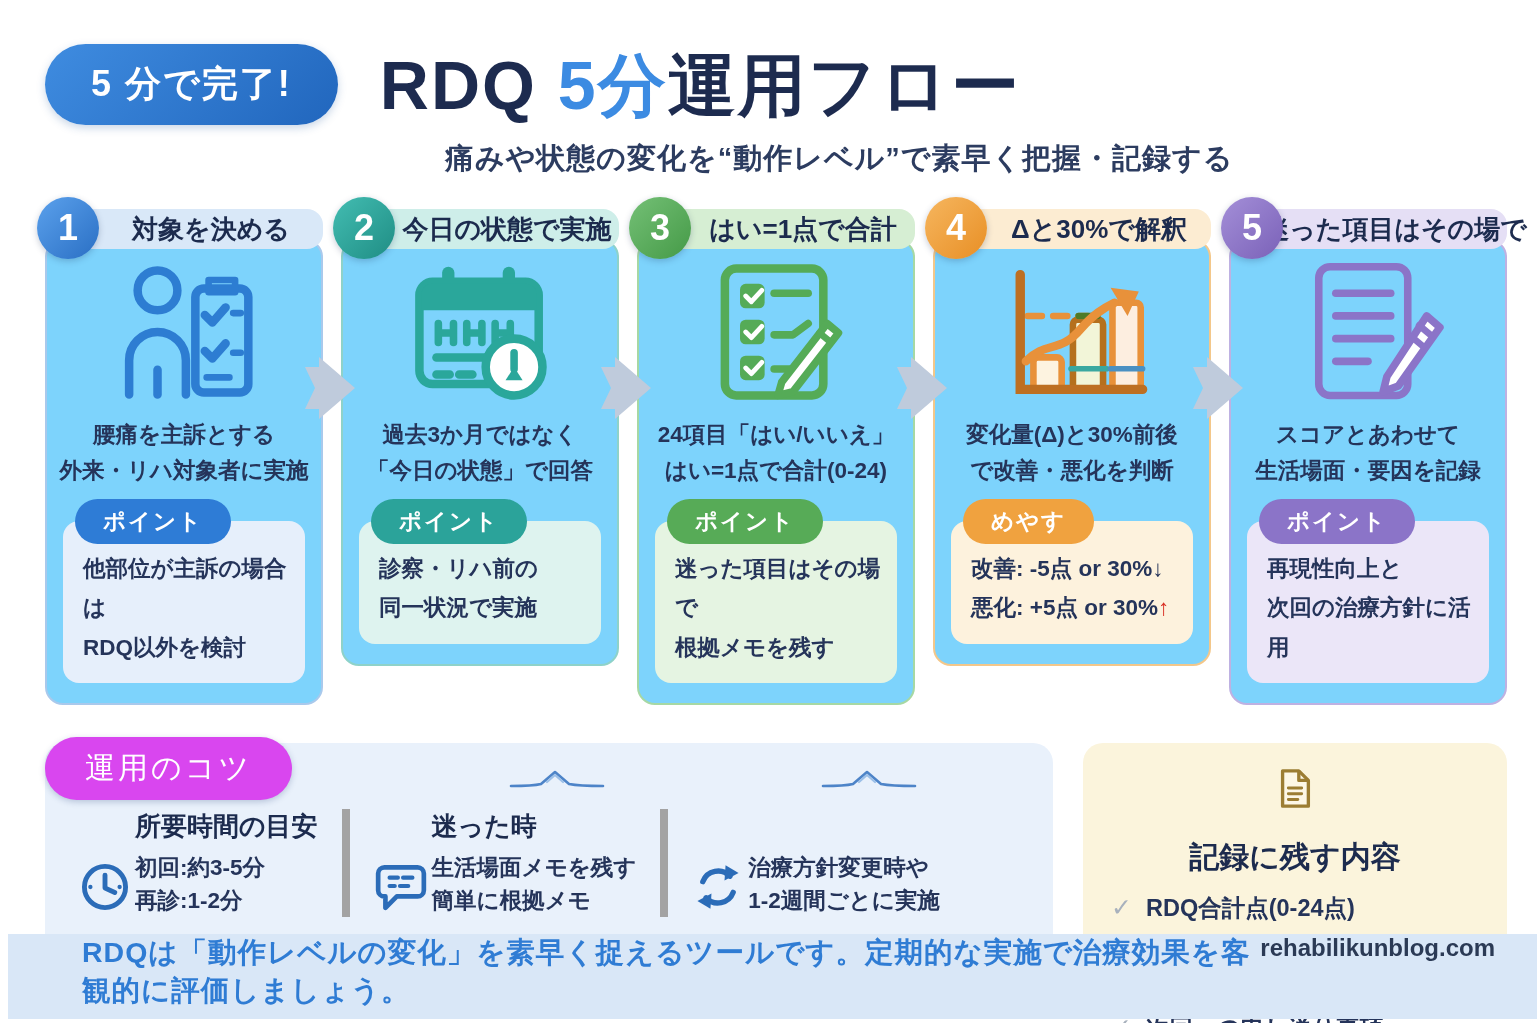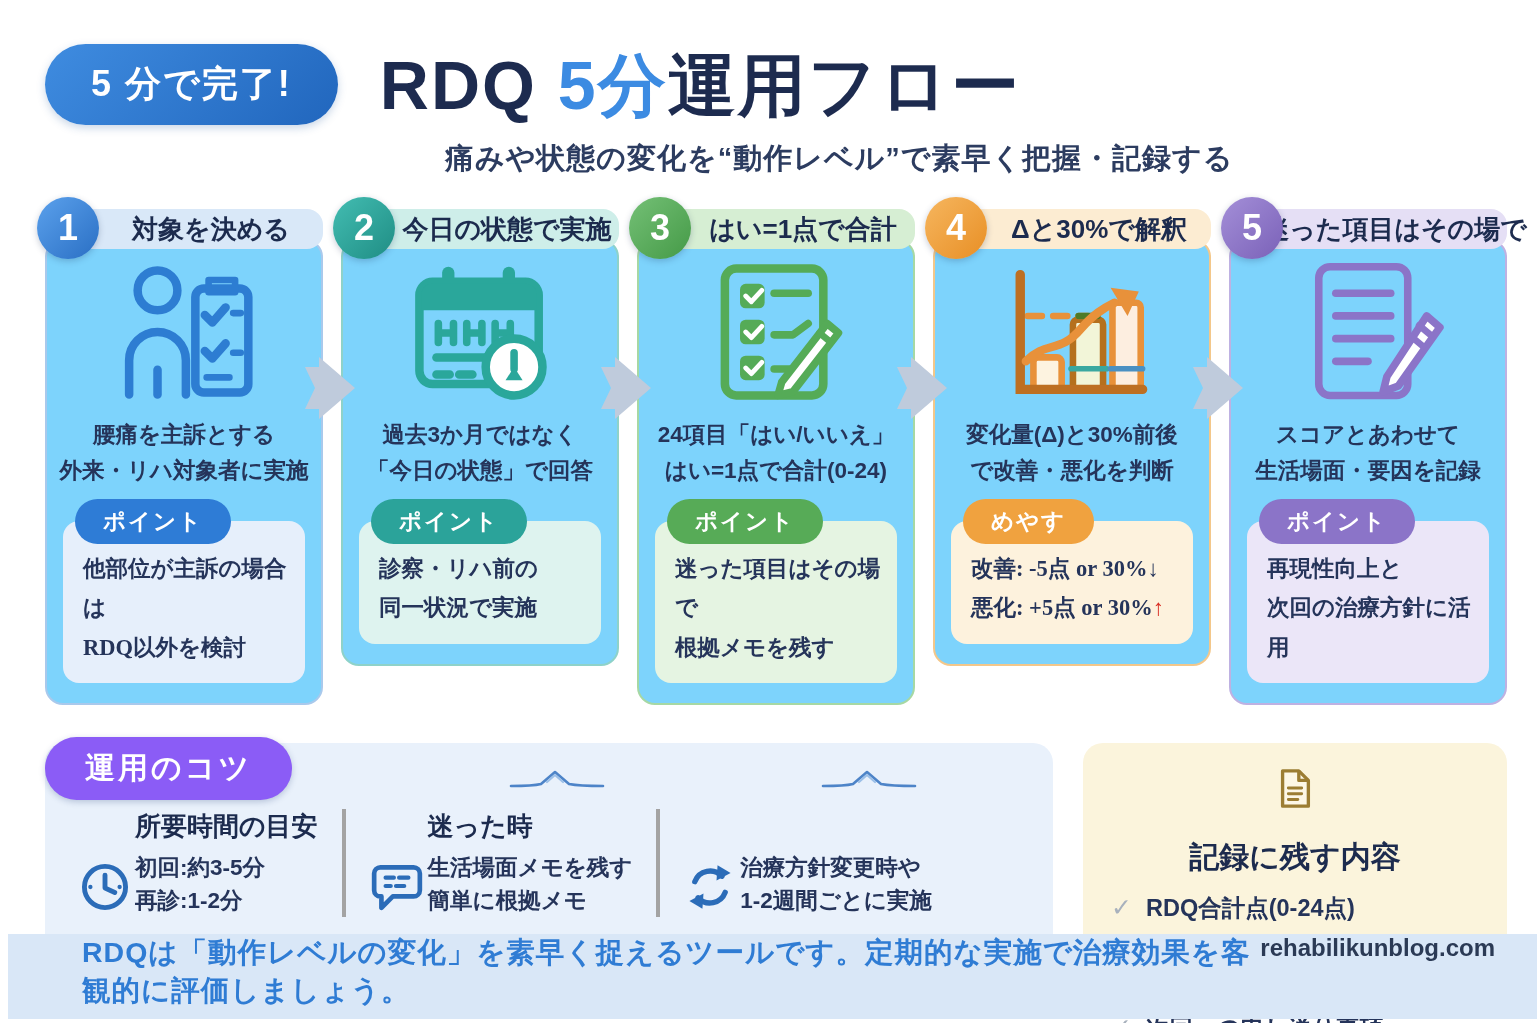--- a/index.html
+++ b/index.html
@@ -20,21 +20,21 @@
   .step{flex:1 1 0;position:relative;min-width:0;}
   .num{position:absolute;top:-12px;left:-8px;width:62px;height:62px;border-radius:50%;z-index:3;
     display:flex;align-items:center;justify-content:center;color:#fff;font-size:36px;font-weight:800;
     box-shadow:0 2px 6px rgba(30,50,90,.25);}
   .pill{position:relative;z-index:2;height:40px;border-radius:16px;display:flex;align-items:center;
     justify-content:center;padding-left:54px;font-size:26px;font-weight:800;color:#1c2b4e;white-space:nowrap;}
   .card{position:relative;z-index:1;margin-top:-10px;background:#7dd3fc;border:2.5px solid var(--border);
     border-radius:18px;box-sizing:border-box;min-height:382px;padding-top:16px;}
   .icon-area{height:150px;display:flex;align-items:center;justify-content:center;margin-bottom:10px;}
   .desc{margin:0;height:74px;text-align:center;font-size:22.5px;font-weight:600;color:#25345a;line-height:1.6;}
-  .pointbox{position:relative;margin:30px 16px 20px;border-radius:16px;padding:28px 14px 16px 20px;font-family:Liberation Serif, serif;}
+  .pointbox{position:relative;margin:30px 16px 20px;border-radius:16px;padding:28px 14px 16px 20px;}
   .pbadge{position:absolute;top:-22px;left:12px;background:var(--accent);color:#fff;font-size:22.5px;
     font-weight:800;padding:7px 28px;border-radius:26px;letter-spacing:2px;}
   .ptext{margin:0;font-size:22.5px;font-weight:600;color:#25345a;line-height:1.75;text-align:left;}
   .red{color:#d93025;}
 
   .s1{--accent:#2e7cd6;--border:#a9c9ec;--head:#d9e8f8;--box:#e6effb;}
   .s2{--accent:#2ba39a;--border:#8ed2c9;--head:#ceeee9;--box:#def3ef;}
   .s3{--accent:#57ab57;--border:#a6d8a4;--head:#d6eed3;--box:#e5f4e2;}
   .s4{--accent:#f0a23f;--border:#f3c78a;--head:#fcecd2;--box:#fdf2dd;}
   .s5{--accent:#8b74c8;--border:#beb1e2;--head:#e5dff5;--box:#ebe6f8;}
@@ -45,25 +45,25 @@
   .s3 .num{background:linear-gradient(135deg,#74c076,#459a47);}
   .s4 .num{background:linear-gradient(135deg,#f6b65f,#e88f25);}
   .s5 .num{background:linear-gradient(135deg,#a48fd8,#7a61b8);}
 
   .arrow-slot{flex:0 0 18px;position:relative;}
   .arrow-slot svg{position:absolute;left:50%;top:146px;transform:translateX(-50%);z-index:4;}
 
   
   .bottom-row{display:flex;gap:30px;margin-top:38px;padding:0 30px 0 45px;height:220px;}
   .tips{flex:1 1 auto;position:relative;background:#e9f1fb;border-radius:20px;box-sizing:border-box;}
-  .tips-badge{position:absolute;top:-6px;left:0;background:#8b5cf6;color:#fff;font-size:30px;font-weight:700;
+  .tips-badge{position:absolute;top:-6px;left:0;background:#d946ef;color:#fff;font-size:30px;font-weight:400;
     padding:11px 40px;border-radius:32px;letter-spacing:3px;box-shadow:0 2px 6px rgba(30,60,120,.25);}
   .tips-cols{display:flex;padding:66px 0 0 10px;}
   .tip-col{display:flex;gap:4px;padding:0 24px;align-items:flex-end;}
-  .tip-col + .tip-col{border-left:4px solid #a3a3a3;}
+  .tip-col + .tip-col{border-left:8px solid #a3a3a3;}
   .tip-icon{flex:none;margin-top:2px;}
   .tip-title{margin:0;font-size:26px;font-weight:800;color:#1c2b4e;}
   .tip-line{margin:8px 0 0;font-size:22.5px;font-weight:600;color:#25345a;line-height:1.45;}
   .squiggle{position:absolute;top:24px;}
   .sq1{left:46%;}
   .sq2{left:77%;}
 
   .record{flex:0 0 424px;background:#fbf4dc;border-radius:20px;box-sizing:border-box;padding:24px 28px;}
   .record-title-row{display:flex;align-items:center;gap:22px;flex-direction:column;}
   .record-title{margin:0;font-size:30px;font-weight:800;color:#1c2b4e;}

